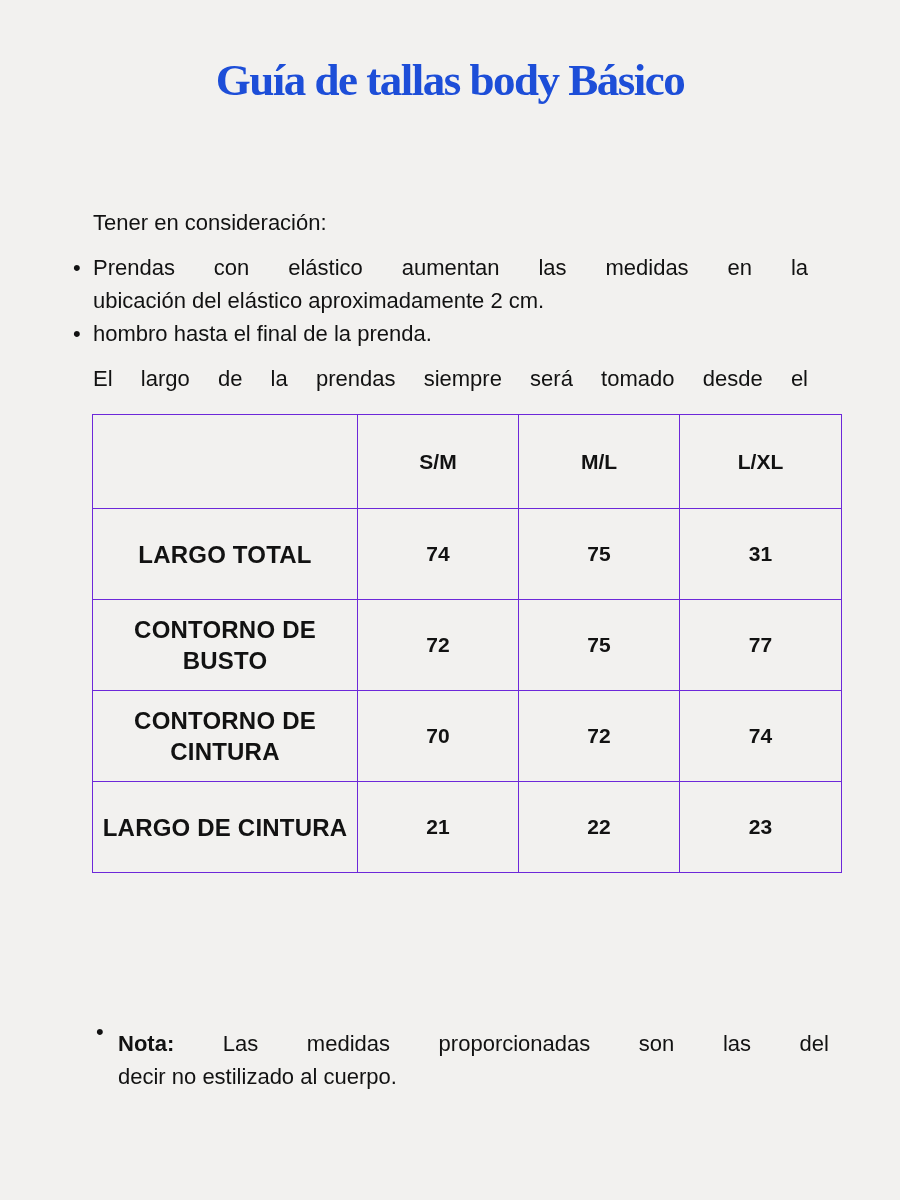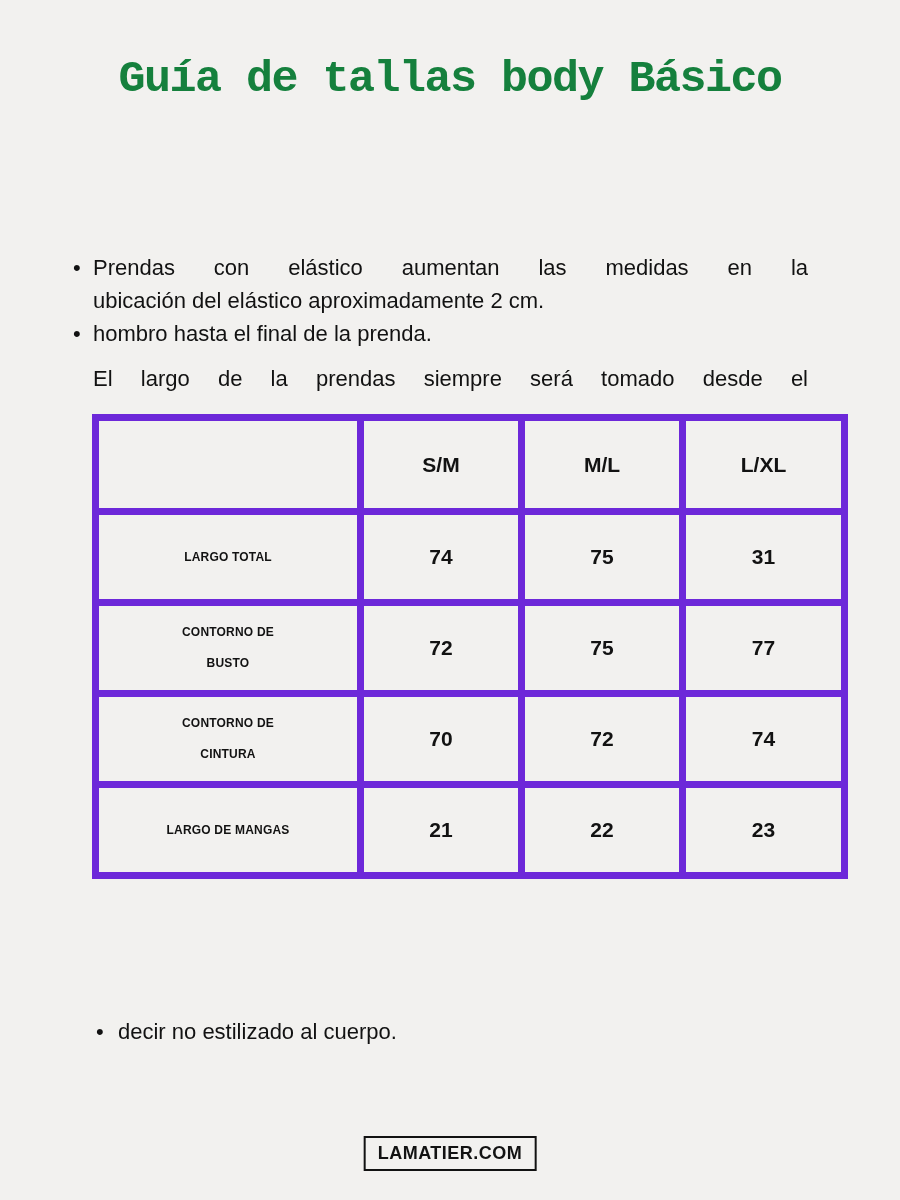--- a/index.html
+++ b/index.html
@@ -10,25 +10,25 @@
     color:#121212;
     font-family:"Liberation Sans", sans-serif;
     overflow:hidden;
   }
 
   
   .title {
     position:absolute;
     top:54px; left:0; width:100%;
     text-align:center;
-    font-family:Liberation Mono, monospace;
+    font-family:Liberation Serif, serif;
     font-weight:700;
     font-size:45px;
     letter-spacing:-1.5px;
-    color:#15803d;
+    color:#1d4ed8;
   }
 
   
   .intro {
     position:absolute;
     left:93px; top:206px;
     font-size:22px; line-height:33px;
   }
   .bullets {
     position:absolute;
@@ -51,32 +51,32 @@
   
   table.size-table {
     position:absolute;
     left:92px; top:414px;
     width:749px;
     border-collapse:collapse;
     table-layout:fixed;
   }
   table.size-table th,
   table.size-table td {
-    border:7px solid #6d28d9;
+    border:1px solid #6d28d9;
     text-align:center;
     vertical-align:middle;
     padding:0;
   }
   tr.header-row { height:94px; }
   tr.data-row   { height:91px; }
   th.size-col {
     font-size:21px; font-weight:700;
   }
   td.label-cell {
-    font-size:12px; font-weight:700;
+    font-size:24px; font-weight:700;
     line-height:31px;
     letter-spacing:0.2px;
   }
   td.value-cell {
     font-size:21px; font-weight:700;
   }
 
   
   .note {
     position:absolute;
@@ -100,20 +100,21 @@
     white-space:nowrap;
   }
 </style>
 </head>
 <body>
 
 <div class="page">
 
   <div class="title">Guía de tallas body Básico</div>
 
+  <div class="intro">Tener en consideración:</div>
 
   <div class="bullets">
     <div class="bullet-item">
       <span class="marker">•</span>
       <div class="line just">Prendas con elástico aumentan las medidas en la</div>
       <div class="line">ubicación del elástico aproximadamente 2 cm.</div>
     </div>
     <div class="bullet-item">
       <span class="marker">•</span>
       <div class="line">hombro hasta el final de la prenda.</div>
@@ -157,32 +158,30 @@
         <td class="label-cell">
           <div>CONTORNO DE</div>
           <div>CINTURA</div>
         </td>
         <td class="value-cell">70</td>
         <td class="value-cell">72</td>
         <td class="value-cell">74</td>
       </tr>
       <tr class="data-row">
         <td class="label-cell">
-          <div>LARGO DE MANGAS</div>
+          <div>LARGO DE CINTURA</div>
           <div></div>
         </td>
         <td class="value-cell">21</td>
         <td class="value-cell">22</td>
         <td class="value-cell">23</td>
       </tr>
     </tbody>
   </table>
 
   <div class="note">
     <span class="marker">•</span>
+    <div class="line just"><b>Nota:</b> <span>Las medidas proporcionadas son las del</span></div>
     <div class="line">decir no estilizado al cuerpo.</div>
   </div>
 
-  <div class="footer-box">
-    <span>LAMATIER.COM</span>
-  </div>
 
 </div>
 
 </body></html>

